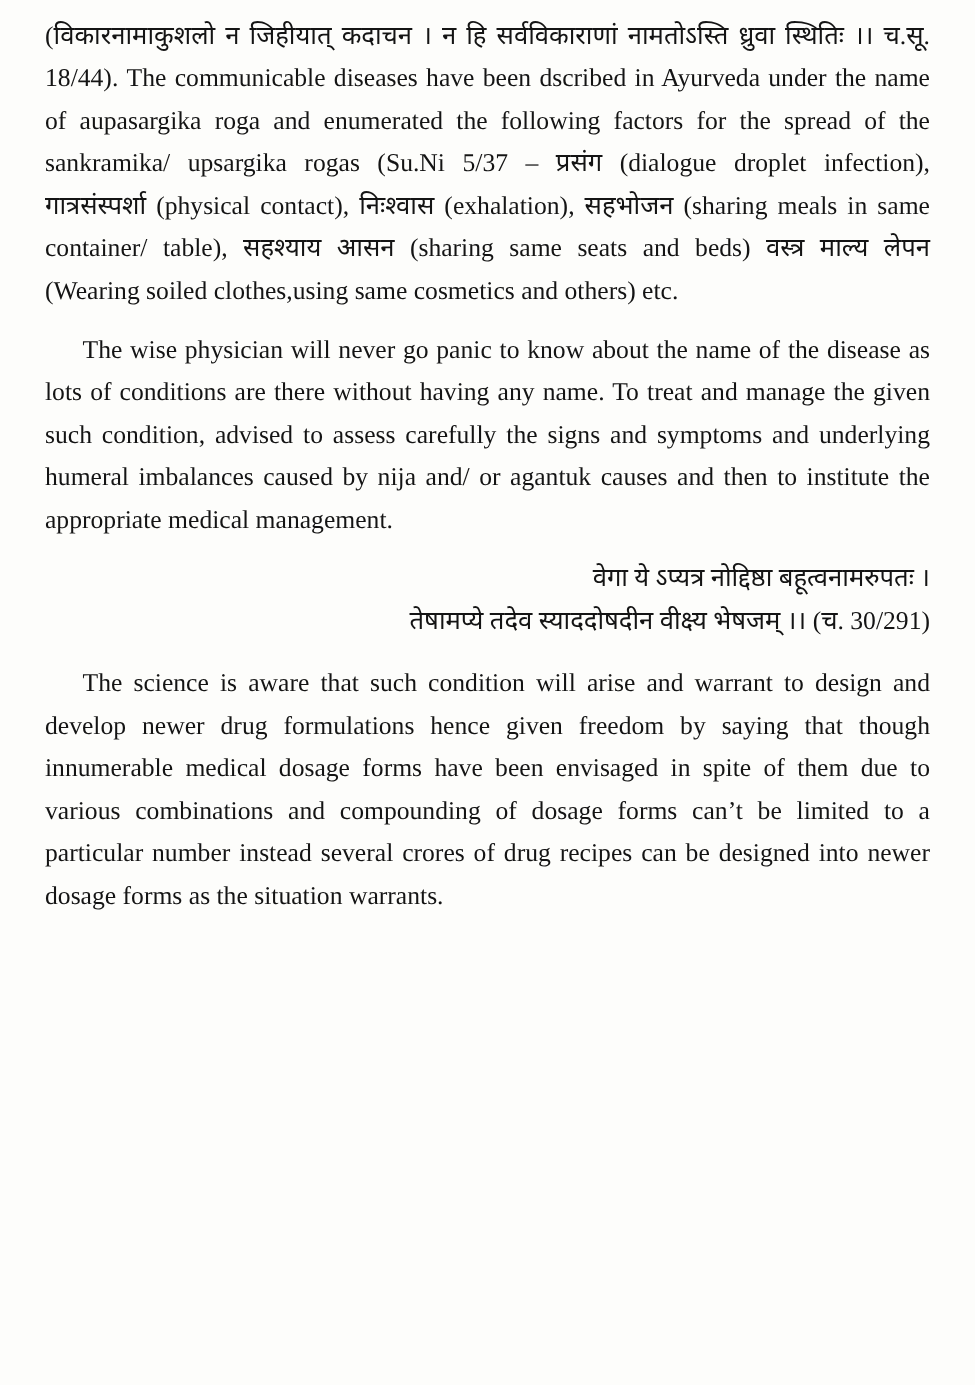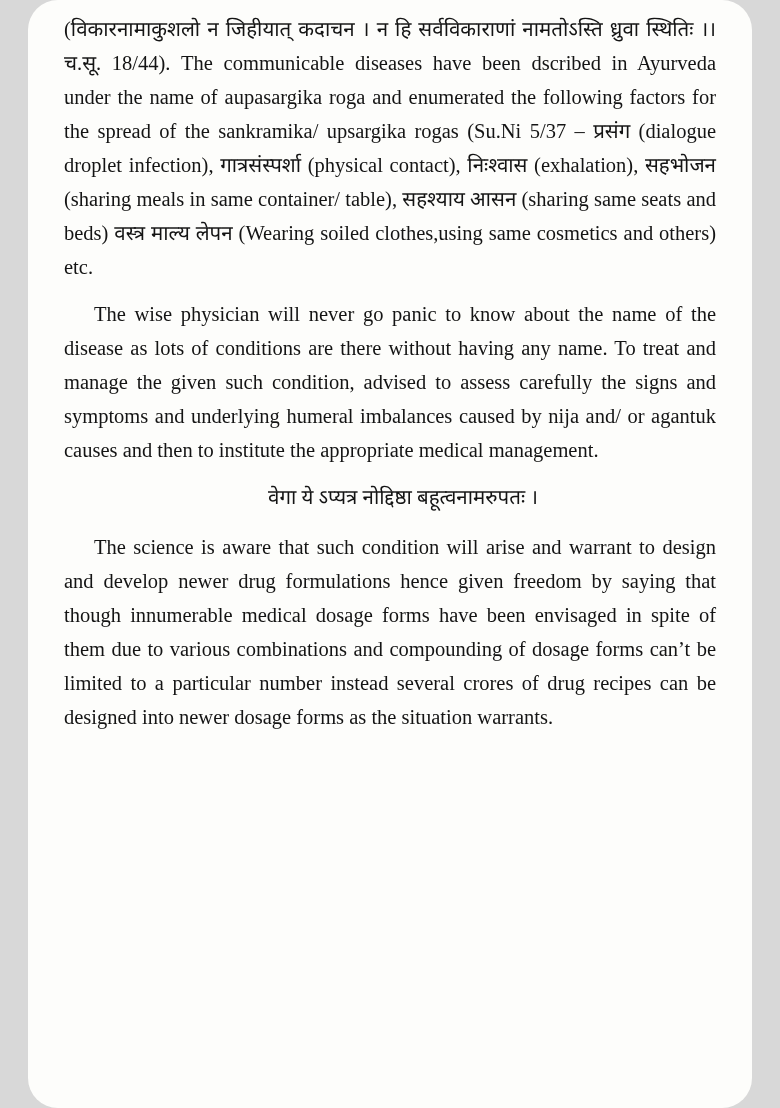--- a/index.html
+++ b/index.html
@@ -2,58 +2,58 @@
 <html><head>
 <meta charset="utf-8">
 <style>
   html, body {
     margin: 0;
     padding: 0;
     background: #d8d8d8;
   }
   .page {
     position: relative;
-    width: 724px;
+    width: 780px;
     height: 1108px;
     margin: 0 auto;
     background: #fdfdfb;
     box-sizing: border-box;
     padding: 12px 36px 0 36px;
     font-family: "Liberation Serif", "DejaVu Serif", serif;
     color: #141414;
     font-size: 20.5px;
     line-height: 34px;
     overflow: hidden;
-    border-radius: 30px;
   }
   .para {
     margin: 0 0 13px 0;
     text-align: justify;
   }
   .para.indent {
     text-indent: 30px;
   }
   .verse {
     margin: 2px 0 16px 0;
     padding-left: 26px;
-    text-align: center;
+    text-align: right;
   }
   .verse-line {
     white-space: nowrap;
   }
 </style>
 </head>
 <body>
 
 <div class="page">
 
   <p class="para">(विकारनामाकुशलो न जिहीयात् कदाचन । न हि सर्वविकाराणां नामतोऽस्ति ध्रुवा स्थितिः ।। च.सू. 18/44). The communicable diseases have been dscribed in Ayurveda under the name of aupasargika roga and enumerated the following factors for the spread of the sankramika/ upsargika rogas (Su.Ni 5/37 – प्रसंग (dialogue droplet infection), गात्रसंस्पर्शा (physical contact), निःश्वास (exhalation), सहभोजन (sharing meals in same container/ table), सहश्याय आसन (sharing same seats and beds) वस्त्र माल्य लेपन (Wearing soiled clothes,using same cosmetics and others) etc.</p>
 
   <p class="para indent">The wise physician will never go panic to know about the name of the disease as lots of conditions are there without having any name. To treat and manage the given such condition, advised to assess carefully the signs and symptoms and underlying humeral imbalances caused by nija and/ or agantuk causes and then to institute the appropriate medical management.</p>
 
   <div class="verse">
     <div class="verse-line">वेगा ये ऽप्यत्र नोद्दिष्ठा बहूत्वनामरुपतः ।</div>
+    <div class="verse-line">तेषामप्ये तदेव स्याददोषदीन वीक्ष्य भेषजम् ।। (च. 30/291)</div>
   </div>
 
   <p class="para indent">The science is aware that such condition will arise and warrant to design and develop newer drug formulations hence given freedom by saying that though innumerable medical dosage forms have been envisaged in spite of them due to various combinations and compounding of dosage forms can’t be limited to a particular number instead several crores of drug recipes can be designed into newer dosage forms as the situation warrants.</p>
 
 
 </div>
 
 </body></html>

